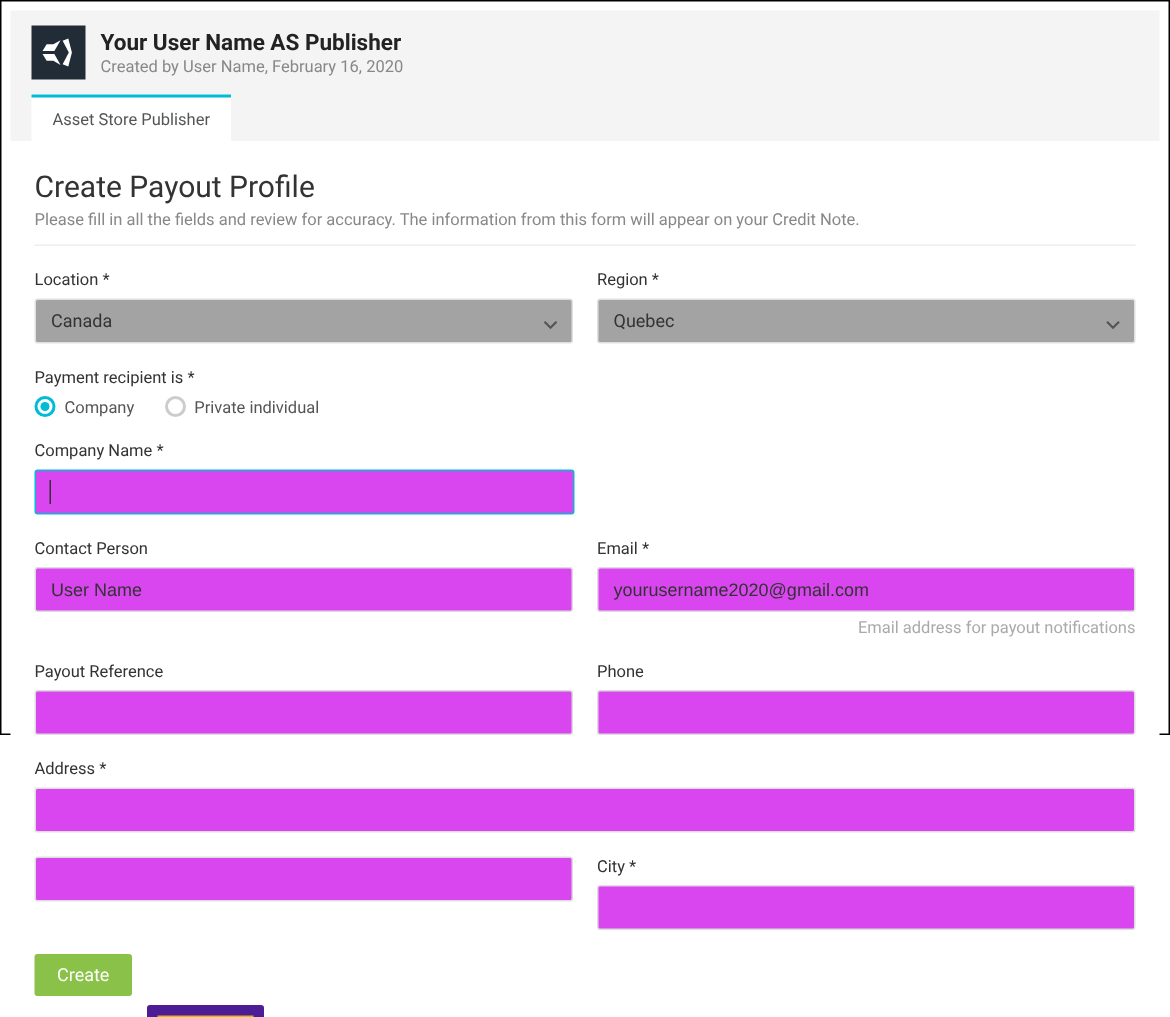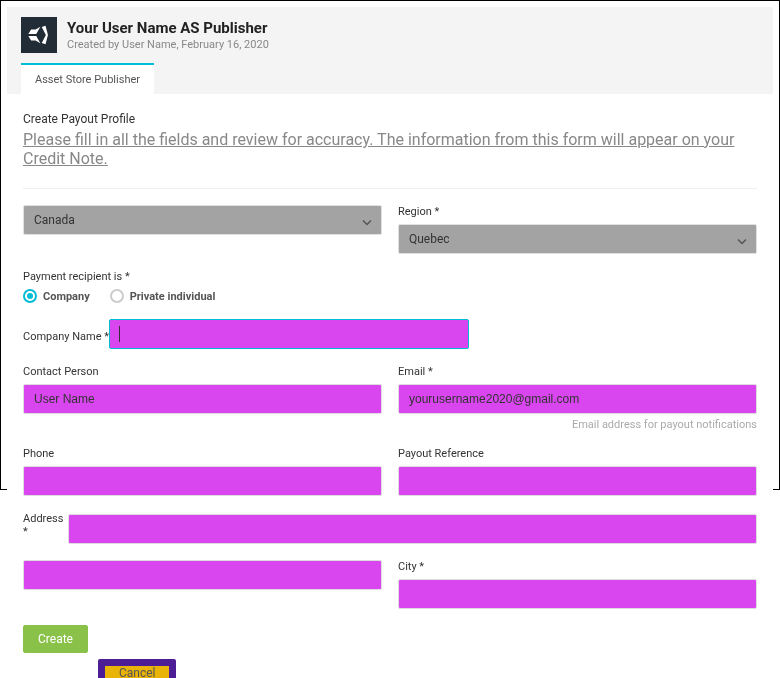--- a/index.html
+++ b/index.html
@@ -8,38 +8,38 @@
 .header-area { background: #f4f4f4; padding: 10px 14px 0 14px; }
 .header-top { display: flex; align-items: center; gap: 10px; padding-bottom: 10px; }
 .logo { width: 36px; height: 36px; background: #222c37; display: flex; align-items: center; justify-content: center; flex-shrink: 0; }
 .logo svg { width: 22px; height: 22px; }
 .title-block { display: flex; flex-direction: column; }
 .title { font-size: 15px; font-weight: 700; color: #222; }
 .subtitle { font-size: 11px; color: #888; margin-top: 1px; }
 .tabs { display: flex; }
 .tab { font-size: 11px; color: #555; padding: 8px 14px; background: #fff; border-top: 2px solid #00bcd4; cursor: pointer; }
 .main { padding: 18px 16px 14px 16px; background: #fff; }
-.page-title { font-size: 12px; font-weight: 400; color: #333; margin-bottom: 4px; }
-.page-desc { font-size: 16px; color: #888; margin-bottom: 20px; text-decoration: underline; }
+.page-title { font-size: 20px; font-weight: 400; color: #333; margin-bottom: 4px; }
+.page-desc { font-size: 11px; color: #888; margin-bottom: 10px; }
 .divider { border: none; border-top: 1px solid #eee; margin-bottom: 16px; }
 .row { display: flex; gap: 16px; margin-bottom: 16px; }
 .col { flex: 1; display: flex; flex-direction: column; }
-.col-full { width: 100%; display: flex; flex-direction: row; margin-bottom: 16px; align-items: flex-end; }
+.col-full { width: 100%; display: flex; flex-direction: column; margin-bottom: 16px; }
 .field-label { font-size: 11px; color: #333; margin-bottom: 6px; }
 .select { position: relative; }
 .select-box { width: 100%; height: 30px; background: #a3a3a3; border: 1px solid #e0e0e0; border-radius: 2px; padding: 0 28px 0 10px; font-size: 12px; color: #333; display: flex; align-items: center; cursor: pointer; }
 .select-caret { position: absolute; right: 10px; top: 50%; transform: translateY(-50%); pointer-events: none; }
 .input { width: 100%; height: 30px; border: 1px solid #ddd; border-radius: 2px; padding: 0 10px; font-size: 12px; color: #333; outline: none; background: #d946ef; }
 .input-focused { border-color: #00bcd4; position: relative; }
 .input-focused::after { content: ''; }
 .cursor-line { position: absolute; left: 10px; top: 7px; width: 1px; height: 16px; background: #333; }
 .focused-wrap { position: relative; }
 .helper { font-size: 11px; color: #aaa; margin-top: 4px; text-align: right; }
 .radio-row { display: flex; gap: 20px; margin-top: 6px; margin-bottom: 16px; }
-.radio-item { display: flex; align-items: center; gap: 6px; cursor: pointer; font-weight: bold; }
+.radio-item { display: flex; align-items: center; gap: 6px; cursor: pointer; }
 .radio-circle { width: 14px; height: 14px; border: 2px solid #ccc; border-radius: 50%; display: flex; align-items: center; justify-content: center; flex-shrink: 0; }
 .radio-circle.checked { border-color: #00bcd4; }
 .radio-dot { width: 6px; height: 6px; background: #00bcd4; border-radius: 50%; }
 .radio-label { font-size: 11px; color: #555; }
 .btn-row { display: flex; gap: 10px; margin-top: 10px; }
 .btn { height: 28px; padding: 0 14px; font-size: 12px; border-radius: 2px; cursor: pointer; display: flex; align-items: center; justify-content: center; }
 .btn-primary { background: #8ac249; color: #fff; border: 1px solid #8ac249; }
 .btn-secondary { background: #eab308; color: #555; border: 7px solid #4c1d95; margin-top: 34px; }
 .recipient-block { margin-bottom: 4px; }
 </style>
@@ -64,20 +64,21 @@
     </div>
   </div>
 
   <div class="main">
     <div class="page-title">Create Payout Profile</div>
     <div class="page-desc">Please fill in all the fields and review for accuracy. The information from this form will appear on your Credit Note.</div>
     <hr class="divider">
 
     <div class="row">
       <div class="col">
+        <div class="field-label">Location *</div>
         <div class="select">
           <div class="select-box">
               <span>Canada</span>
             </div>
           <span class="select-caret"><svg width="10" height="6" viewBox="0 0 10 6">
                 <path d="M1 1 L5 5 L9 1" stroke="#555" stroke-width="1.5" fill="none"></path>
               </svg></span>
         </div>
       </div>
       <div class="col">
@@ -124,25 +125,25 @@
       </div>
       <div class="col">
         <div class="field-label">Email *</div>
         <input class="input" value="yourusername2020@gmail.com" style="">
         <div class="helper">Email address for payout notifications</div>
       </div>
     </div>
 
     <div class="row">
       <div class="col">
-        <div class="field-label">Phone</div>
+        <div class="field-label">Payout Reference</div>
         <input class="input" value="" style="">
       </div>
       <div class="col">
-        <div class="field-label">Payout Reference</div>
+        <div class="field-label">Phone</div>
         <input class="input" value="" style="">
       </div>
     </div>
 
     <div class="col-full">
       <div class="field-label">Address *</div>
       <input class="input" value="" style="">
     </div>
 
     <div class="row">

